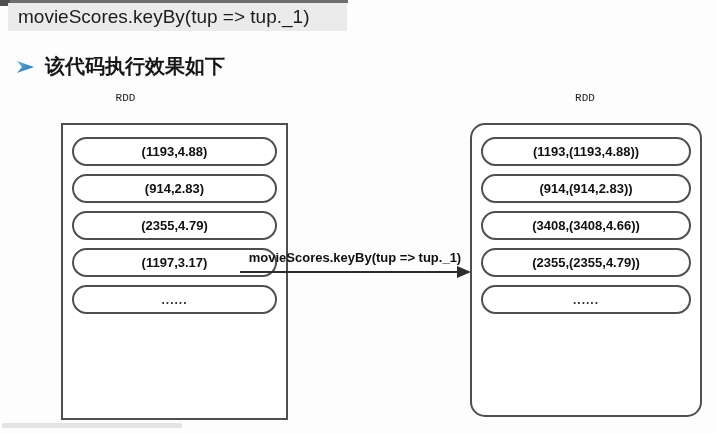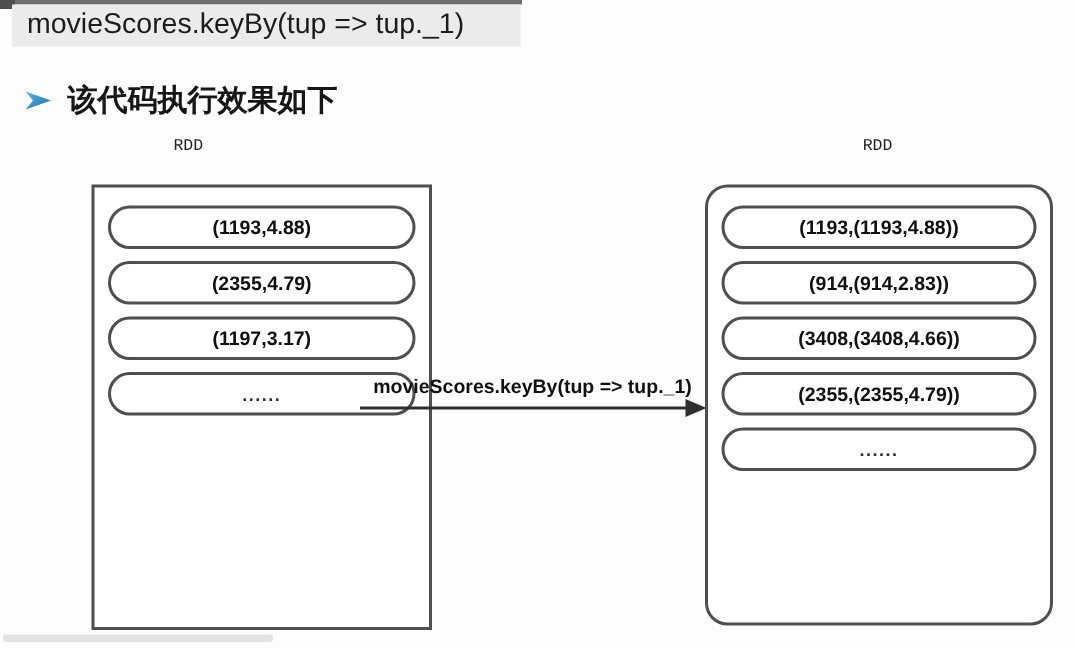--- a/index.html
+++ b/index.html
@@ -123,20 +123,21 @@
       </svg>
     </span>
     <span>该代码执行效果如下</span>
   </div>
 
   <div class="rdd-title left">RDD</div>
   <div class="rdd-title right">RDD</div>
 
   <div class="rdd-box left">
     <div class="pill">(1193,4.88)</div>
+    <div class="pill">(914,2.83)</div>
     <div class="pill">(2355,4.79)</div>
     <div class="pill">(1197,3.17)</div>
     <div class="pill dots">......</div>
   </div>
 
   <div class="arrow-label">movieScores.keyBy(tup =&gt; tup._1)</div>
   <div class="arrow-line"></div>
   <div class="arrow-head"></div>
 
   <div class="rdd-box right">

